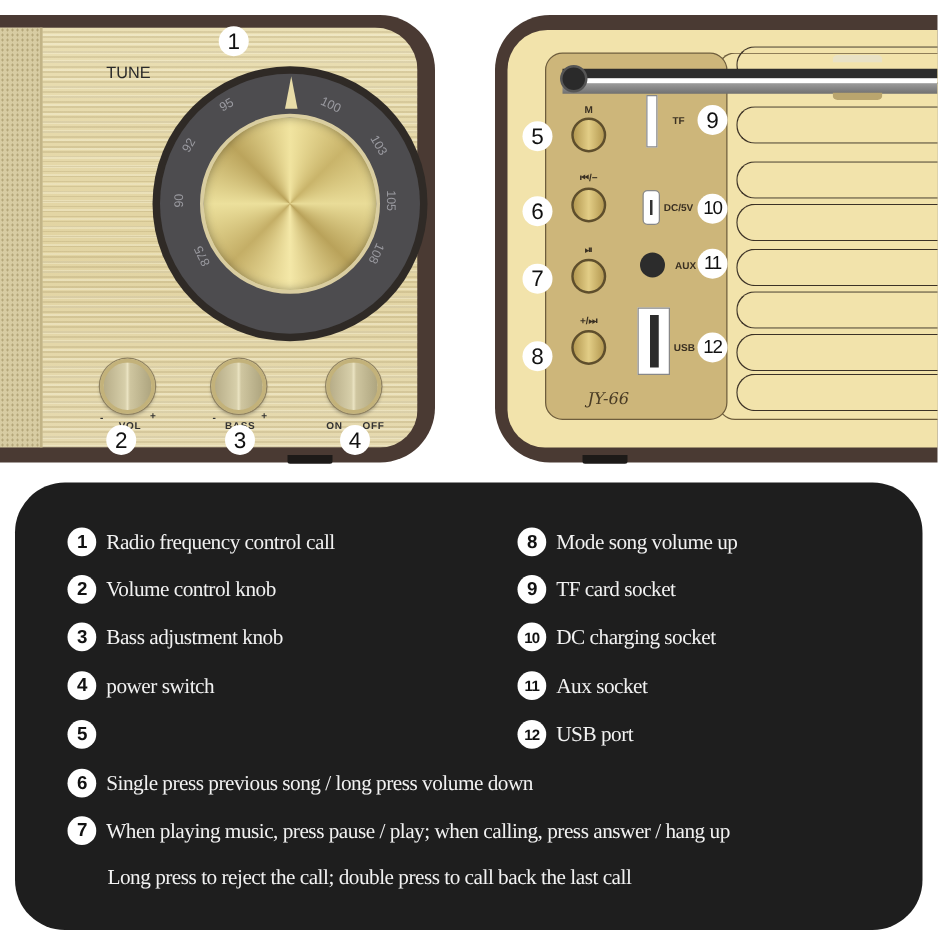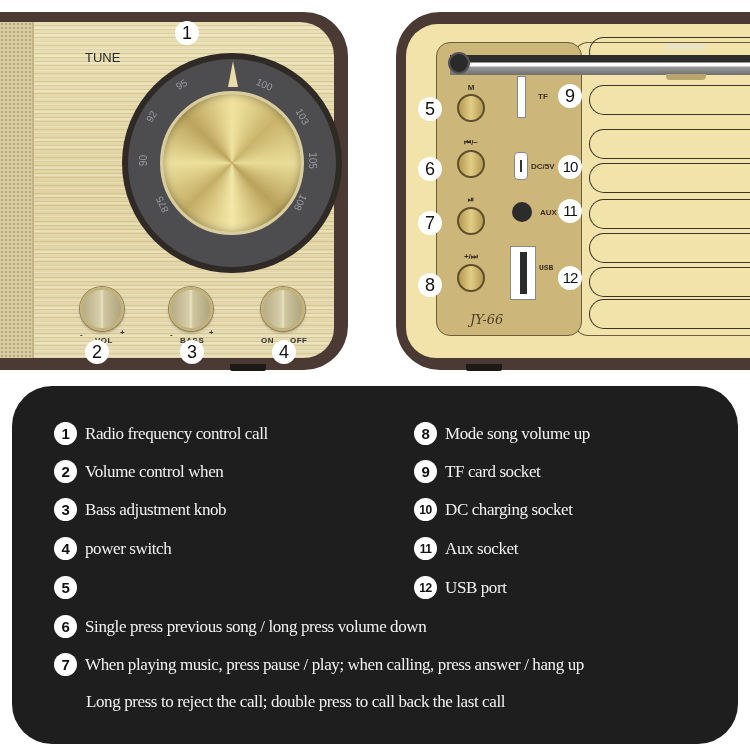--- a/index.html
+++ b/index.html
@@ -221,21 +221,21 @@
 <span class="btn-label" style="top:252px;">+/⏭</span>
 <div class="btn-knob" style="top:264px;"></div>
 
 <div class="tf-slot"></div>
 <span class="port-label" style="left:538px; top:92px;">TF</span>
 <div class="dc-port"></div>
 <span class="port-label" style="left:531px; top:162px;">DC/5V</span>
 <div class="aux-jack"></div>
 <span class="port-label" style="left:540px; top:208px;">AUX</span>
 <div class="usb-port"></div>
-<span class="port-label" style="left:539px; top:263px;font-family:Liberation Mono, monospace;">USB</span>
+<span class="port-label" style="left:539px; top:274px;">USB</span>
 
 <span class="model-label">JY-66</span>
 
 <div class="callout" style="left:418px; top:97px;">5</div>
 <div class="callout" style="left:418px; top:157px;">6</div>
 <div class="callout" style="left:418px; top:211px;">7</div>
 <div class="callout" style="left:418px; top:273px;">8</div>
 <div class="callout" style="left:558px; top:84px;">9</div>
 <div class="callout wide" style="left:558px; top:155px;">10</div>
 <div class="callout wide" style="left:558px; top:199px;">11</div>
@@ -244,21 +244,21 @@
 <div class="back-foot" style="left:466px;"></div>
 
 <div class="legend-panel"></div>
 
 <div class="legend-item" style="left:54px; top:422px;">
   <span class="legend-num">1</span>
   <span>Radio frequency control call</span>
 </div>
 <div class="legend-item" style="left:54px; top:460px;">
   <span class="legend-num">2</span>
-  <span>Volume control when</span>
+  <span>Volume control knob</span>
 </div>
 <div class="legend-item" style="left:54px; top:498px;">
   <span class="legend-num">3</span>
   <span>Bass adjustment knob</span>
 </div>
 <div class="legend-item" style="left:54px; top:537px;">
   <span class="legend-num">4</span>
   <span>power switch</span>
 </div>
 <div class="legend-item" style="left:54px; top:576px;">

